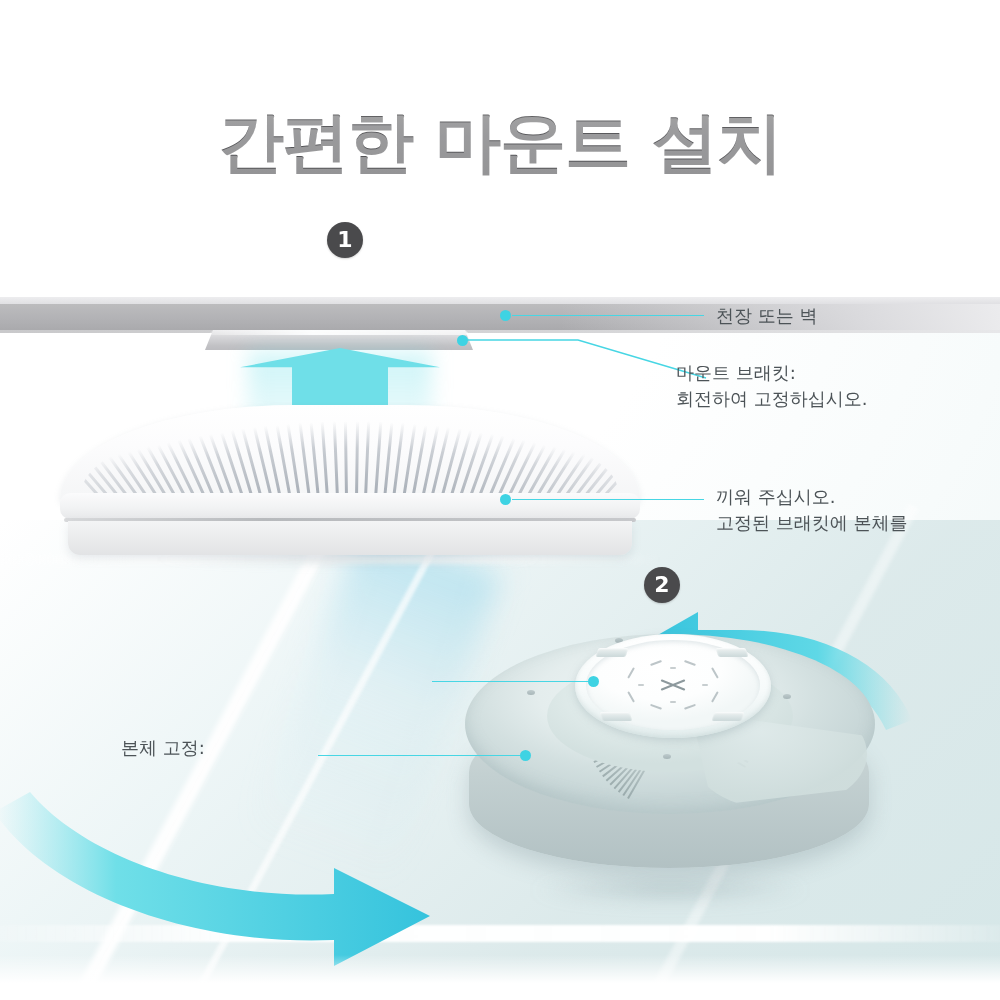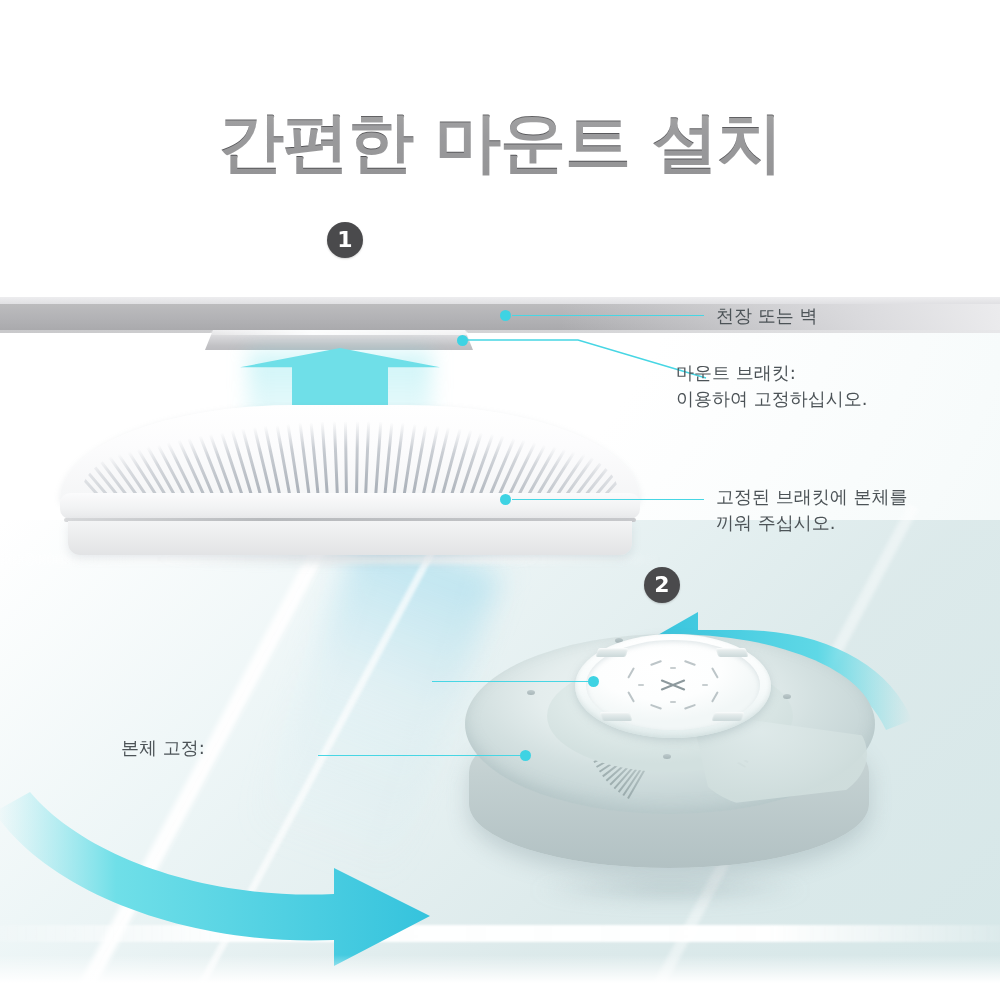--- a/index.html
+++ b/index.html
@@ -256,26 +256,26 @@
 
   <div class="lead" style="left:512px;top:499px;width:192px;"></div>
   <div class="lead-dot" style="left:500px;top:494px;"></div>
 
   <div class="callout co-t1">
     <div class="hd">천장 또는 벽</div>
   </div>
 
   <div class="callout co-t2">
     <div class="hd">마운트 브래킷:</div>
-    <div>이용하여 고정하십시오.</div>
+    <div>회전하여 고정하십시오.</div>
   </div>
 
   <div class="callout co-t3">
+    <div>끼워 주십시오.</div>
     <div>고정된 브래킷에 본체를</div>
-    <div>끼워 주십시오.</div>
   </div>
 
   <div class="badge badge-2">2</div>
 
   <div class="rot" style="left:590px;top:608px;">
     <svg width="330" height="140" viewBox="0 0 330 140">
       <defs>
         <linearGradient id="rg1" x1="1" y1="0" x2="0" y2="0">
           <stop offset="0" stop-color="#6fdfe8" stop-opacity="0"></stop>
           <stop offset="0.35" stop-color="#5fd8e6" stop-opacity="1"></stop>

